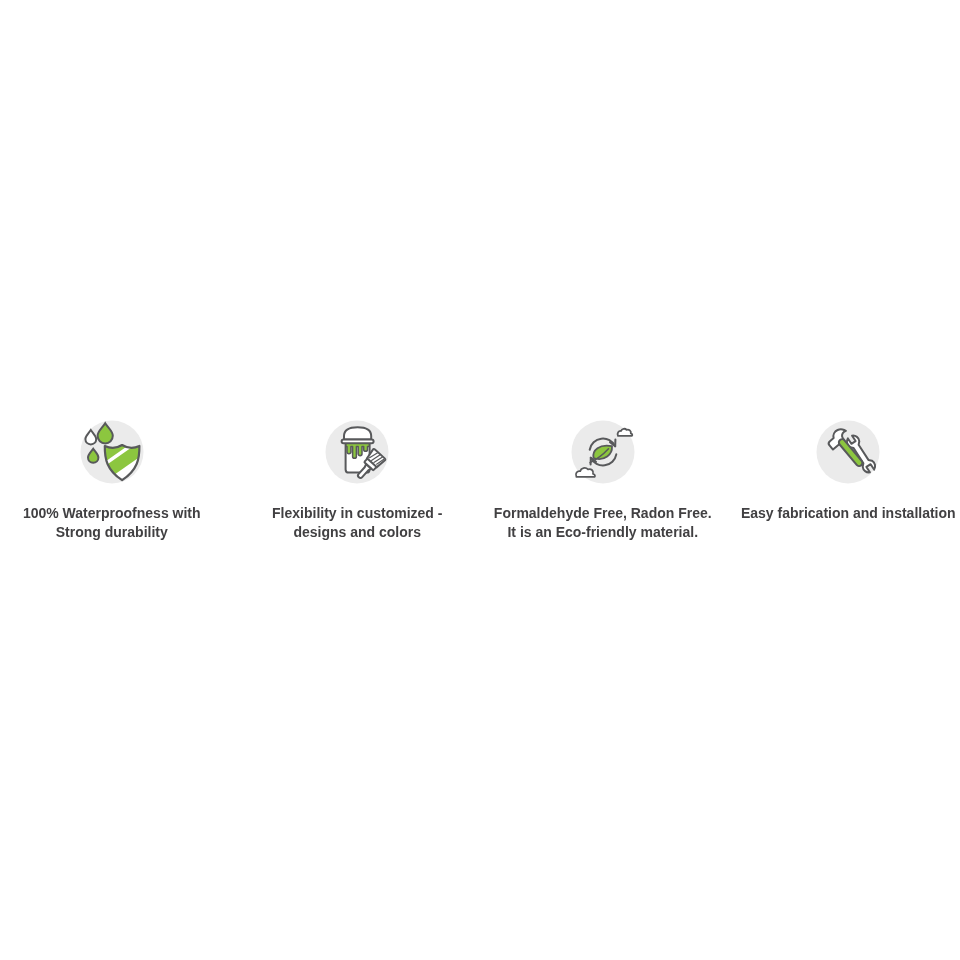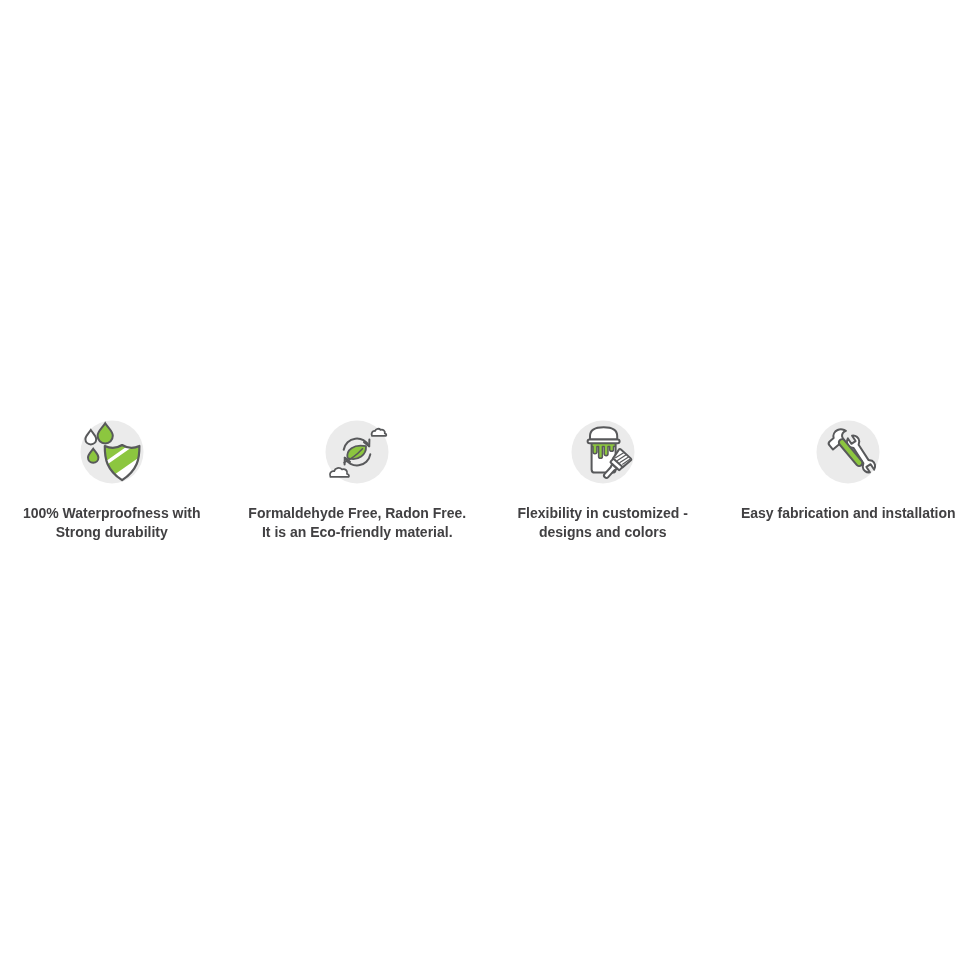--- a/index.html
+++ b/index.html
@@ -68,38 +68,20 @@
       </g>
       <path fill="none" class="stk" stroke-width="2.2" stroke-linejoin="round" d="M24.8 26 C30.6 28.6 36.8 28.3 42.1 25 C47.4 28.3 53.6 28.6 59.4 26 C59.6 38.5 57.6 50 42.1 60.2 C26.6 50 24.6 38.5 24.8 26 Z"></path>
     </svg>
     <div class="caption">100% Waterproofness with
 Strong durability</div>
   </div>
 
   <div class="feature">
     <svg class="icon" viewBox="0 0 64 64" aria-hidden="true">
       <circle class="cbg" cx="32" cy="32" r="31.5"></circle>
-      <g fill="none" class="stk" stroke-width="2" stroke-linecap="round" stroke-linejoin="round">
-        <path d="M18.7 29.7 A13.5 13.5 0 0 1 44.2 26.3"></path>
-        <polyline points="44.4 19.5 44.2 26.3 39 22.1"></polyline>
-        <path d="M45.3 34.3 A13.5 13.5 0 0 1 19.8 37.7"></path>
-        <polyline points="25 41.9 19.8 37.7 19.6 44.5"></polyline>
-      </g>
-      <path class="grn stk" stroke-width="1.8" stroke-linejoin="round" d="M22.5 38 C21 30 28.5 23.8 41 26.2 C41.6 35 33 40.6 24.6 38.6 Z"></path>
-      <path fill="none" class="stk" stroke-width="1.5" stroke-linecap="round" d="M19 42.6 C25 39.8 31.5 35.2 37.5 28.8"></path>
-      <path class="wht stk" stroke-width="1.8" stroke-linejoin="round" d="M47 15.8 C45.8 13 47.6 10.6 50 11 C50.8 8.6 54 8 55.6 9.8 C58 9 60.4 11 59.8 13.4 C61.2 13.7 61.6 14.9 61 15.8 Z"></path>
-      <path class="wht stk" stroke-width="1.8" stroke-linejoin="round" d="M5.4 56.8 C3.8 53.4 6.2 50.6 9.2 51.2 C10 47.8 14.6 46.8 17 49.4 C20 48.2 23 50.8 22 53.8 C23.8 54.2 24.4 55.9 23.6 56.8 Z"></path>
-    </svg>
-    <div class="caption">Formaldehyde Free, Radon Free.
-It is an Eco-friendly material.</div>
-  </div>
-
-  <div class="feature">
-    <svg class="icon" viewBox="0 0 64 64" aria-hidden="true">
-      <circle class="cbg" cx="32" cy="32" r="31.5"></circle>
       <path class="wht stk" stroke-width="2" stroke-linejoin="round" d="M20.6 23.2 L20.6 49.4 C20.6 51.2 22 52.6 23.8 52.6 L41.4 52.6 C43.2 52.6 44.6 51.2 44.6 49.4 L44.6 23.2 Z"></path>
       <path class="grn stk" stroke-width="1.5" stroke-linejoin="round" d="M20.9 23.2 L44.3 23.2 L44.3 26.4 L42.5 26.4 L42.5 29.4 A1.9 1.9 0 0 1 38.7 29.4 L38.7 26.4 L37 26.4 L37 33.8 A1.9 1.9 0 0 1 33.2 33.8 L33.2 26.4 L31.4 26.4 L31.4 36.4 A1.9 1.9 0 0 1 27.6 36.4 L27.6 26.4 L25.9 26.4 L25.9 31.8 A1.95 1.95 0 0 1 22 31.8 L22 26.4 L20.9 26.4 Z"></path>
       <path class="wht stk" stroke-width="2" stroke-linejoin="round" d="M19 19.6 L19 16 C19 9.6 24.6 7.2 32.6 7.2 C40.6 7.2 46.2 9.6 46.2 16 L46.2 19.6 Z"></path>
       <rect class="wht stk" stroke-width="2" x="16.6" y="19.4" width="32" height="3.8" rx="1.9"></rect>
       <g transform="translate(44 46) rotate(42)">
         <path class="wht stk" stroke-width="2" stroke-linejoin="round" d="M-6.5 -4 L-8 -14.5 Q-8.2 -16.2 -6.6 -16.2 L6.6 -16.2 Q8.2 -16.2 8 -14.5 L6.5 -4 Z"></path>
         <g fill="none" class="stk" stroke-width="1.2">
           <path d="M-5.2 -6 L-2.4 -15.6"></path>
           <path d="M-2 -5.4 L0.8 -15.8"></path>
           <path d="M1.2 -5.4 L4 -15.8"></path>
@@ -109,20 +91,38 @@
         <path class="wht stk" stroke-width="2" stroke-linejoin="round" d="M-3.4 0.6 L-2.4 3.8 L-2.4 12.8 A2.4 2.4 0 0 0 2.4 12.8 L2.4 3.8 L3.4 0.6 Z"></path>
       </g>
     </svg>
     <div class="caption">Flexibility in customized -
 designs and colors</div>
   </div>
 
   <div class="feature">
     <svg class="icon" viewBox="0 0 64 64" aria-hidden="true">
       <circle class="cbg" cx="32" cy="32" r="31.5"></circle>
+      <g fill="none" class="stk" stroke-width="2" stroke-linecap="round" stroke-linejoin="round">
+        <path d="M18.7 29.7 A13.5 13.5 0 0 1 44.2 26.3"></path>
+        <polyline points="44.4 19.5 44.2 26.3 39 22.1"></polyline>
+        <path d="M45.3 34.3 A13.5 13.5 0 0 1 19.8 37.7"></path>
+        <polyline points="25 41.9 19.8 37.7 19.6 44.5"></polyline>
+      </g>
+      <path class="grn stk" stroke-width="1.8" stroke-linejoin="round" d="M22.5 38 C21 30 28.5 23.8 41 26.2 C41.6 35 33 40.6 24.6 38.6 Z"></path>
+      <path fill="none" class="stk" stroke-width="1.5" stroke-linecap="round" d="M19 42.6 C25 39.8 31.5 35.2 37.5 28.8"></path>
+      <path class="wht stk" stroke-width="1.8" stroke-linejoin="round" d="M47 15.8 C45.8 13 47.6 10.6 50 11 C50.8 8.6 54 8 55.6 9.8 C58 9 60.4 11 59.8 13.4 C61.2 13.7 61.6 14.9 61 15.8 Z"></path>
+      <path class="wht stk" stroke-width="1.8" stroke-linejoin="round" d="M5.4 56.8 C3.8 53.4 6.2 50.6 9.2 51.2 C10 47.8 14.6 46.8 17 49.4 C20 48.2 23 50.8 22 53.8 C23.8 54.2 24.4 55.9 23.6 56.8 Z"></path>
+    </svg>
+    <div class="caption">Formaldehyde Free, Radon Free.
+It is an Eco-friendly material.</div>
+  </div>
+
+  <div class="feature">
+    <svg class="icon" viewBox="0 0 64 64" aria-hidden="true">
+      <circle class="cbg" cx="32" cy="32" r="31.5"></circle>
       <g transform="translate(45 34) rotate(-33)">
         <path class="wht stk" stroke-width="2" stroke-linejoin="round" d="M-3 -9 L-5.5 -11.6 A6.2 6.2 0 0 1 -2.5 -20.2 L-2.5 -13.8 L2.5 -13.8 L2.5 -20.2 A6.2 6.2 0 0 1 5.5 -11.6 L3 -9 L3 9 L5.5 11.6 A6.2 6.2 0 0 1 2.5 20.2 L2.5 13.8 L-2.5 13.8 L-2.5 20.2 A6.2 6.2 0 0 1 -5.5 11.6 L-3 9 Z"></path>
       </g>
       <g transform="translate(24 20) rotate(-40)">
         <path class="wht stk" stroke-width="2" stroke-linejoin="round" d="M-11.5 2.8 L-11.5 -2.6 Q-11.5 -5.6 -8.5 -5.6 L-3.6 -5.6 C-2.2 -8.6 1.2 -10.2 4.6 -9.2 Q8 -8.2 9.6 -5 L10.4 -3.2 Q6.2 -4.6 4 -1.6 Q3.2 -0.4 3.2 2.8 Z"></path>
         <rect class="grn stk" stroke-width="2" x="-3.2" y="0" width="6.4" height="33" rx="3.2"></rect>
       </g>
     </svg>
     <div class="caption">Easy fabrication and installation</div>
   </div>

